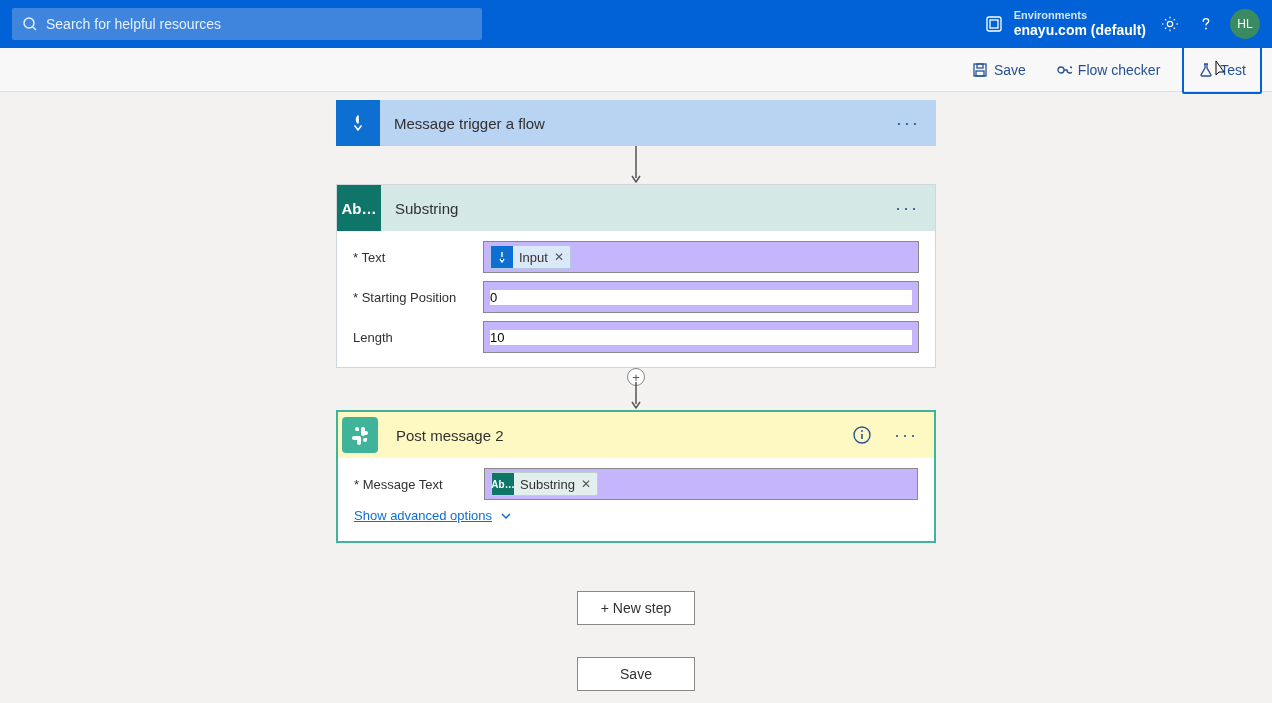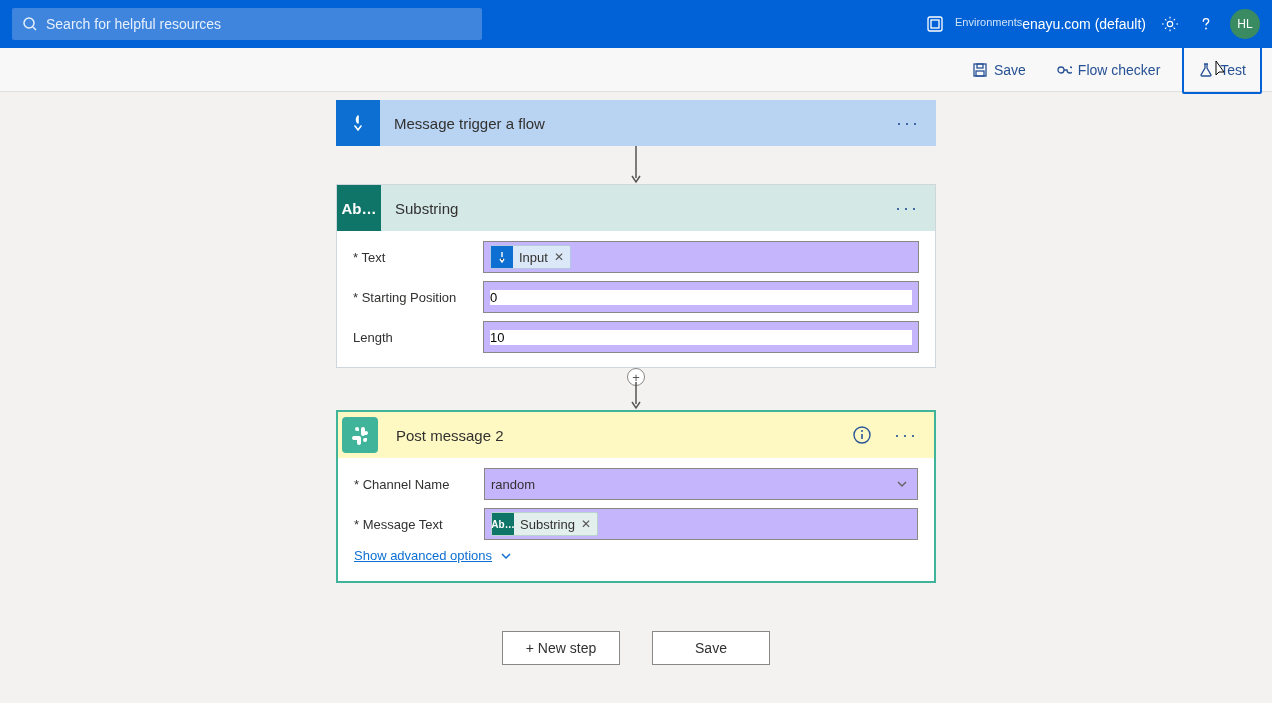--- a/index.html
+++ b/index.html
@@ -4,21 +4,21 @@
 <style>
 * { box-sizing: border-box; margin: 0; padding: 0; font-family: "Segoe UI", -apple-system, sans-serif; }
 body { background: #f3f2f1; width: 1272px; height: 703px; overflow: hidden; }
 
 .topbar { background: #0062d6; height: 48px; display: flex; align-items: center; padding: 0 12px; gap: 12px; }
 .search-wrap { flex: 0 0 470px; height: 32px; background: #3f85de; border-radius: 2px; display: flex; align-items: center; padding: 0 10px; gap: 8px; }
 .search-wrap input { background: transparent; border: none; color: #000000; font-size: 14px; width: 100%; outline: none; }
 .search-wrap input::placeholder { color: #e6f0fb; }
 .topbar-spacer { flex: 1; }
 .env-block { display: flex; align-items: center; gap: 10px; color: #fff; }
-.env-text { display: flex; flex-direction: row; line-height: 1.2; }
+.env-text { display: flex; flex-direction: column; line-height: 1.2; font-weight: bold; }
 .env-label { font-size: 11px; color: #cfe3f8; }
 .env-name { font-size: 14px; }
 .topbar-icon { width: 24px; height: 24px; display: flex; align-items: center; justify-content: center; color: #fff; cursor: pointer; }
 .avatar { width: 30px; height: 30px; border-radius: 50%; background: #3a8a62; color: #fff; font-size: 12px; display: flex; align-items: center; justify-content: center; }
 
 .toolbar { height: 44px; display: flex; align-items: center; justify-content: flex-end; padding-right: 10px; gap: 14px; background: #f8f8f8; border-bottom: 1px solid #e1dfdd; }
 .toolbar-btn { display: flex; align-items: center; gap: 6px; color: #265094; font-size: 14px; cursor: pointer; padding: 6px 8px; }
 .toolbar-btn.test { border: 2px solid #0062d6; border-radius: 2px; padding: 14px 14px; position: relative; }
 .cursor-img { position: absolute; left: 28px; top: 12px; pointer-events:none; }
 
@@ -51,21 +51,21 @@
 .token-input .token-ico { background:#0d6fd1; }
 .token-sub { background: #e2efec; border:1px solid #b8d4cd; }
 .token-sub .token-ico { background:#107569; }
 .token-x { margin-left:6px; color:#555; cursor:pointer; font-size:12px; }
 .chev { position:absolute; right:8px; color:#666; }
 .adv { color:#0d6fd1; font-size:13px; margin: 8px 0 4px 0; display:flex; align-items:center; gap:8px; cursor:pointer;text-decoration:underline; }
 
 .arrow { display:flex; flex-direction:column; align-items:center; color:#555; }
 .plus-circle { width:18px; height:18px; border:1px solid #888; border-radius:50%; background:#fff; display:flex; align-items:center; justify-content:center; font-size:13px; color:#555; margin-bottom:-4px; }
 
-.bottom-btns { display:flex; gap:32px; margin-top:48px; }
+.bottom-btns { display:flex; gap:32px; margin-top:48px;flex-direction:column; }
 .bottom-btn { width:118px; height:34px; border:1px solid #8a8886; background:#fff; font-size:14px; color:#323130; display:flex; align-items:center; justify-content:center; cursor:pointer; }
 
 svg { display:block; }
 </style>
 </head>
 <body>
 
 <div class="topbar">
   <div class="search-wrap">
     <span>
@@ -210,31 +210,20 @@
         <svg width="20" height="20" viewBox="0 0 20 20" fill="none">
             <circle cx="10" cy="10" r="8" stroke="#2a5699" stroke-width="1.4"></circle>
             <circle cx="10" cy="6" r="1" fill="#2a5699"></circle>
             <line x1="10" y1="9" x2="10" y2="14" stroke="#2a5699" stroke-width="1.6"></line>
           </svg>
       </span>
       <div class="ellipsis">···</div>
     </div>
     <div class="card-body">
       <div class="row">
-        <div class="row-label req">Channel Name</div>
-        <div class="row-field">
-          <span>random</span>
-          <span class="chev">
-            <svg width="14" height="14" viewBox="0 0 14 14">
-                <path d="M3 5l4 4 4-4" fill="none" stroke="#666" stroke-width="1.5"></path>
-              </svg>
-          </span>
-        </div>
-      </div>
-      <div class="row">
         <div class="row-label req">Message Text</div>
         <div class="row-field">
           <span class="token token-sub">
             <span class="token-ico">Ab…</span>
             <span>Substring</span>
             <span class="token-x">✕</span>
           </span>
         </div>
       </div>
       <div class="adv">

